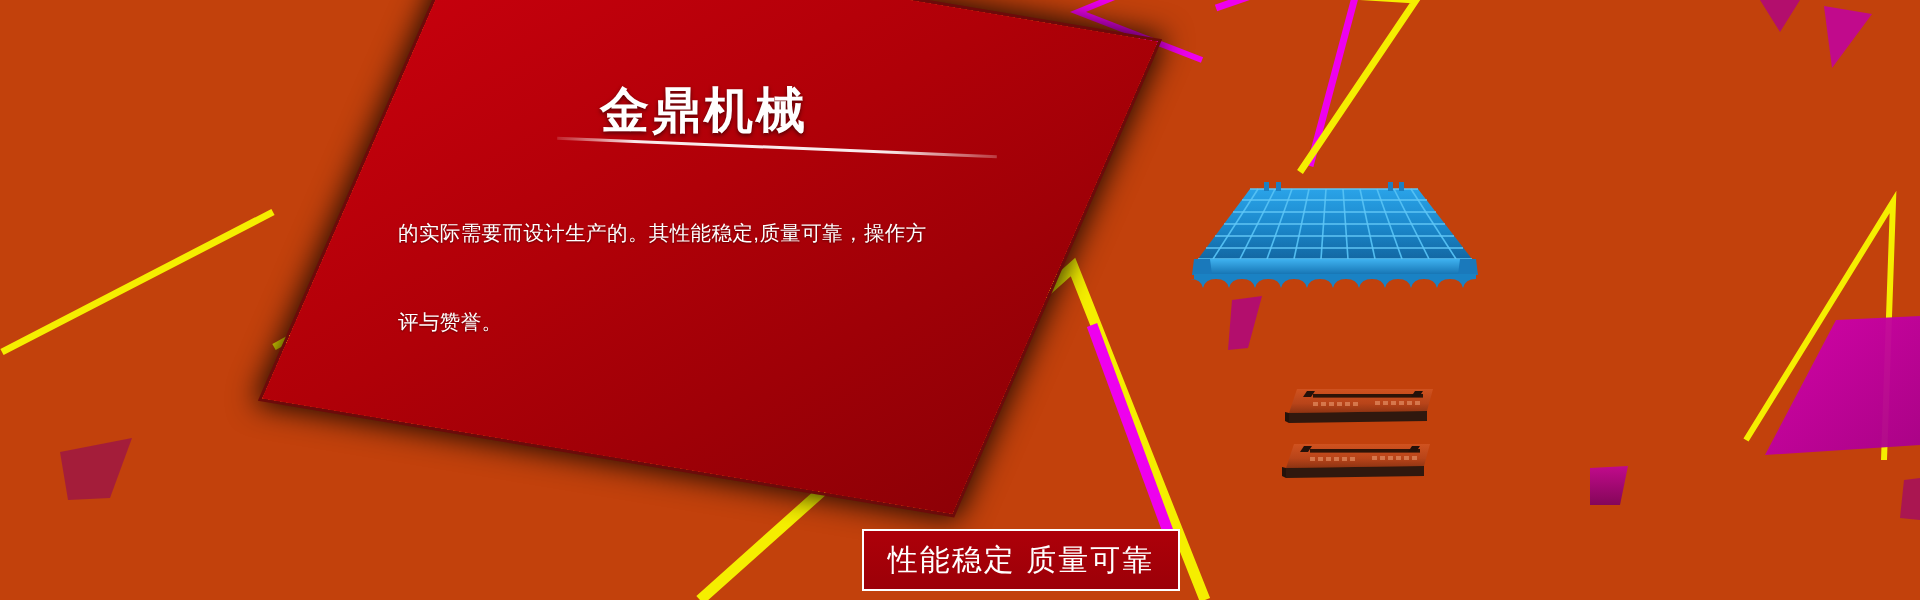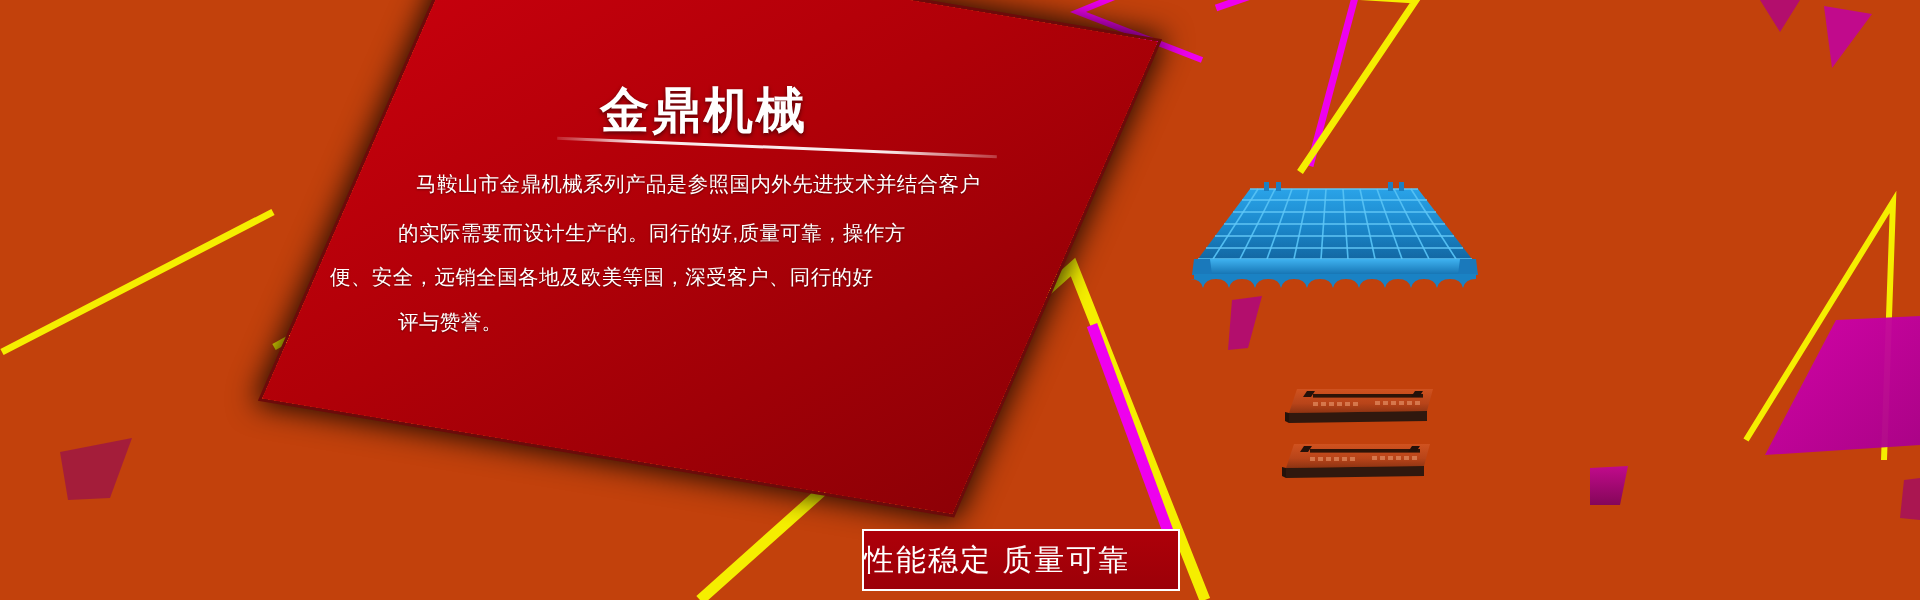--- a/index.html
+++ b/index.html
@@ -68,21 +68,21 @@
   #bl3{ left:398px; top:308px;text-align:center; }
 
   
   #slogan-box{
     position:absolute;
     left:862px; top:529px;
     width:318px; height:62px;
     background:linear-gradient(180deg,#ad0009 0%, #9c0008 100%);
     border:2px solid #ffffff;
     box-sizing:border-box;
-    display:flex;align-items:center;justify-content:flex-start;
+    display:flex;align-items:center;justify-content:center;
   }
   #slogan-text{
     color:#ffffff;
     font-size:30px;
     letter-spacing:2px;
     white-space:nowrap;
   }
 
   
   #grate{
@@ -137,23 +137,21 @@
   </svg>
 
   <div id="card-wrap">
     <div id="card"></div>
   </div>
 
   <div id="card-inner">
     <div id="brand-title">金鼎机械</div>
     <div id="title-rule"></div>
 
-    <div class="body-line" id="bl0">马鞍山市金鼎机械系列产品是参照国内外先进技术并结合客户</div>
-    <div class="body-line" id="bl1">的实际需要而设计生产的。同行的好,质量可靠，操作方</div>
-    <div class="body-line" id="bl2">便、安全，远销全国各地及欧美等国，深受客户、同行的好</div>
+    <div class="body-line" id="bl1">的实际需要而设计生产的。其性能稳定,质量可靠，操作方</div>
     <div class="body-line" id="bl3">评与赞誉。</div>
   </div>
 
   <div id="slogan-box">
     <span id="slogan-text">性能稳定  质量可靠</span>
   </div>
 
   <svg id="grate" viewBox="0 0 300 120" preserveAspectRatio="none">
     <defs>
       <linearGradient id="blu" x1="0" y1="0" x2="0" y2="1">

